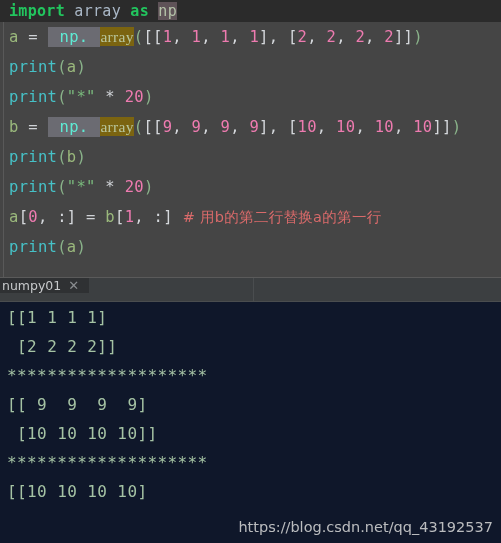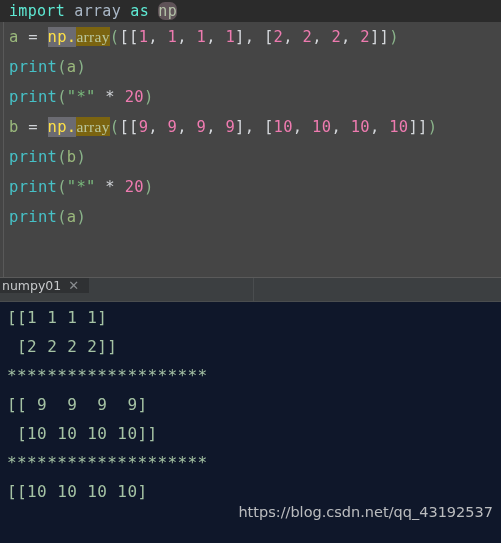--- a/index.html
+++ b/index.html
@@ -49,40 +49,39 @@
     letter-spacing: 0.3px;
   }
   .code-line.first {
     height: 22px;
     line-height: 22px;
     background: #2b2b2b;
     font-size: 15px;
   }
 
   
-  .t-kw      { color: #5eead4; font-weight: normal; }
+  .t-kw      { color: #22c55e; font-weight: bold; }
   .t-plain   { color: #a9b7c6; }
   .t-var     { color: #9ab87c; }
   .t-op      { color: #cfd2d6; }
   .t-fn      { color: #46c1c7; margin-top: 48px; }
   .t-num     { color: #ee7bb0; }
   .t-str     { color: #79b87c; }
   .t-paren   { color: #8ab38a; }
   .t-bracket { color: #d5d8dc; }
   .t-comment { color: #d96a6a; font-family: "DejaVu Sans", sans-serif; font-size: 14.5px;}
 
   .hl-np {
     background: #6b6b72;
-    color: #fde047;
-    padding: 1px 0;
+    color: #5eead4;
+    padding: 1px 12px;
   }
   .hl-np-dark {
     background: #5f5358;
     color: #b4c2a8;
-    border-radius: 7px;
   }
   .hl-array {
     background: #7b6410;
     color: #b9c79e;
     padding: 1px 0;
     font-family: Liberation Serif, serif;
   }
 
   
   .panel-divider {
@@ -152,21 +151,21 @@
     padding-left: 7px;
     white-space: pre;
     color: #a5c3a4;
     font-family: "DejaVu Sans Mono", monospace;
     font-size: 16px;
     letter-spacing: 0.4px;
   }
   .watermark {
     position: absolute;
     right: 8px;
-    bottom: 23px;
+    bottom: 8px;
     color: #c9cacb;
     font-family: "DejaVu Sans", sans-serif;
     font-size: 14.5px;
     opacity: 0.92;
     white-space: nowrap;
   }
 </style>
 </head>
 <body>
 
@@ -175,20 +174,21 @@
   <div class="editor">
     <div class="editor-gutter-line"></div>
     <div id="code-lines">
         <div class="code-line first"><span class="t-kw">import</span><span class="t-plain"> array </span><span class="t-kw">as</span><span class="t-plain"> </span><span class="hl-np-dark">np</span></div>
         <div class="code-line"><span class="t-var">a </span><span class="t-op">= </span><span class="hl-np">np.</span><span class="hl-array">array</span><span class="t-paren">(</span><span class="t-bracket">[[</span><span class="t-num">1</span><span class="t-bracket">, </span><span class="t-num">1</span><span class="t-bracket">, </span><span class="t-num">1</span><span class="t-bracket">, </span><span class="t-num">1</span><span class="t-bracket">], [</span><span class="t-num">2</span><span class="t-bracket">, </span><span class="t-num">2</span><span class="t-bracket">, </span><span class="t-num">2</span><span class="t-bracket">, </span><span class="t-num">2</span><span class="t-bracket">]]</span><span class="t-paren">)</span></div>
         <div class="code-line"><span class="t-fn">print</span><span class="t-paren">(</span><span class="t-var">a</span><span class="t-paren">)</span></div>
         <div class="code-line"><span class="t-fn">print</span><span class="t-paren">(</span><span class="t-str">"*"</span><span class="t-op"> * </span><span class="t-num">20</span><span class="t-paren">)</span></div>
         <div class="code-line"><span class="t-var">b </span><span class="t-op">= </span><span class="hl-np">np.</span><span class="hl-array">array</span><span class="t-paren">(</span><span class="t-bracket">[[</span><span class="t-num">9</span><span class="t-bracket">, </span><span class="t-num">9</span><span class="t-bracket">, </span><span class="t-num">9</span><span class="t-bracket">, </span><span class="t-num">9</span><span class="t-bracket">], [</span><span class="t-num">10</span><span class="t-bracket">, </span><span class="t-num">10</span><span class="t-bracket">, </span><span class="t-num">10</span><span class="t-bracket">, </span><span class="t-num">10</span><span class="t-bracket">]]</span><span class="t-paren">)</span></div>
         <div class="code-line"><span class="t-fn">print</span><span class="t-paren">(</span><span class="t-var">b</span><span class="t-paren">)</span></div>
         <div class="code-line"><span class="t-fn">print</span><span class="t-paren">(</span><span class="t-str">"*"</span><span class="t-op"> * </span><span class="t-num">20</span><span class="t-paren">)</span></div>
+        <div class="code-line"><span class="t-var">a</span><span class="t-bracket">[</span><span class="t-num">0</span><span class="t-bracket">, :]</span><span class="t-op"> = </span><span class="t-var">b</span><span class="t-bracket">[</span><span class="t-num">1</span><span class="t-bracket">, :]</span><span class="t-comment">  # 用b的第二行替换a的第一行</span></div>
         <div class="code-line"><span class="t-fn">print</span><span class="t-paren">(</span><span class="t-var">a</span><span class="t-paren">)</span></div>
       </div>
   </div>
 
   <div class="panel-divider"></div>
 
   <div class="tabbar">
     <div class="tab">
       <span>numpy01</span>
       <span class="tab-close">✕</span>

